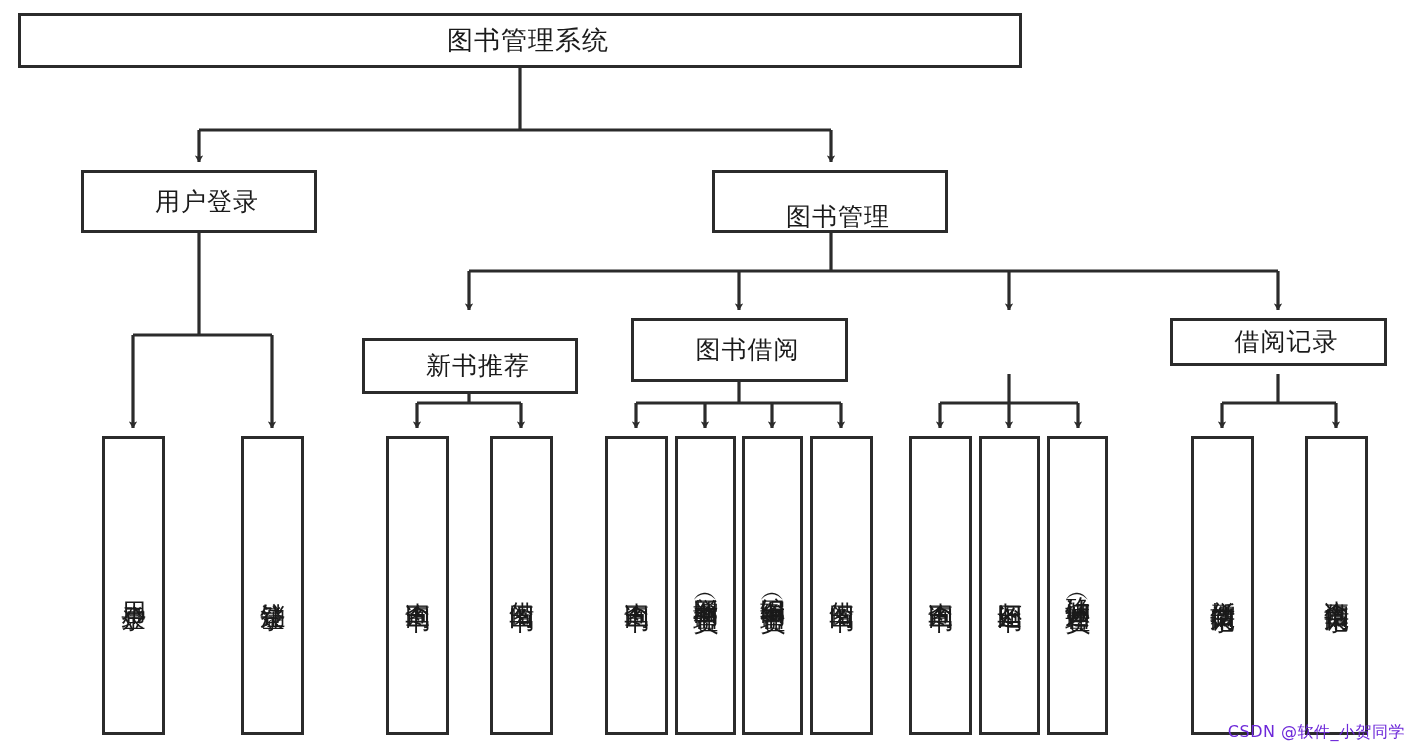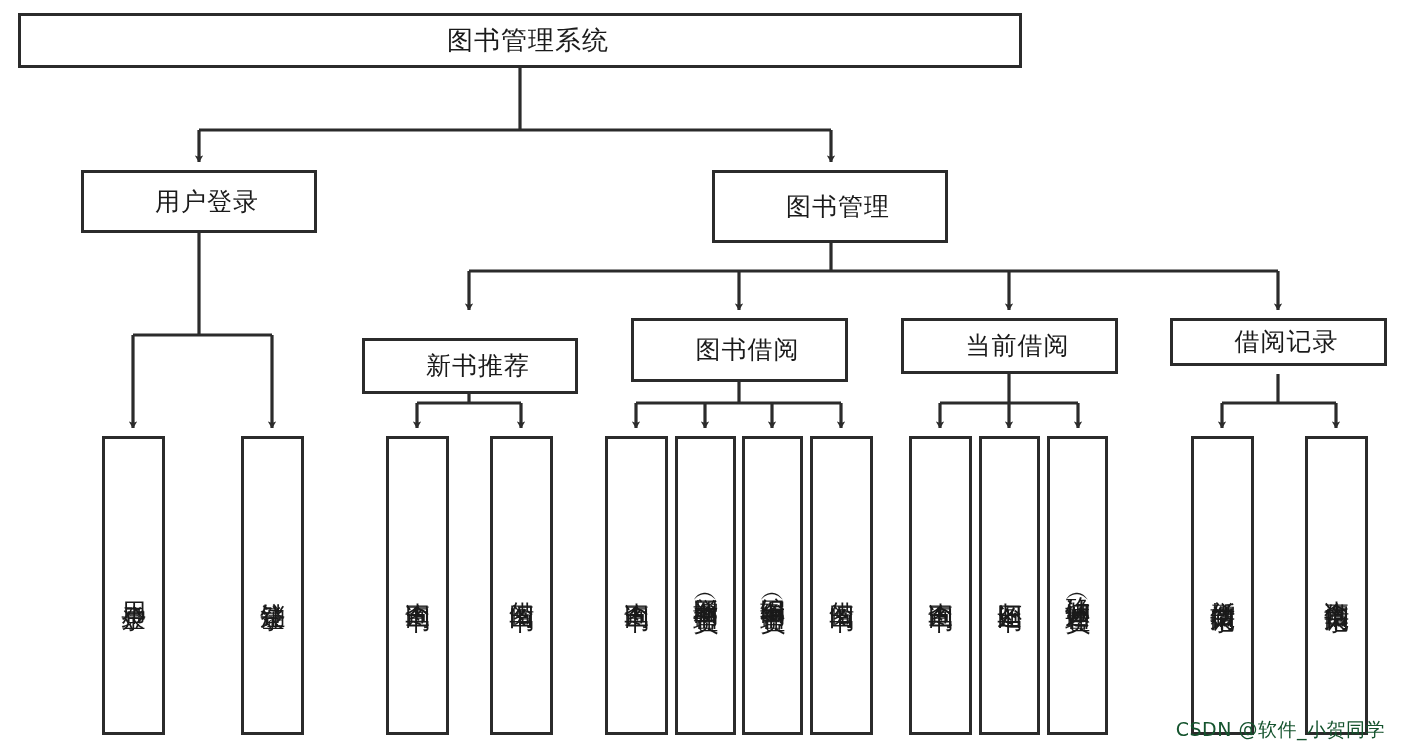--- a/index.html
+++ b/index.html
@@ -54,24 +54,24 @@
     writing-mode: vertical-rl;
     text-orientation: upright;
     white-space: nowrap;
     display: block;
   }
   #root-node {
     font-size: 26px;
   }
   #watermark {
     position: absolute;
-    right: 20px;
+    right: 0;
     bottom: 4px;
-    font-size: 19px;
-    color: #14532d;
+    font-size: 16px;
+    color: #6d28d9;
     letter-spacing: 0.5px;
     white-space: nowrap;
   }
 </style>
 </head>
 <body>
 
 <div id="canvas">
 
   <svg id="wires" viewBox="0 0 1405 747" xmlns="http://www.w3.org/2000/svg">
@@ -124,32 +124,29 @@
     </g>
   </svg>
 
   <div class="node horiz" id="root-node" style="left:18px; top:13px; width:1004px; height:55px;">
     <span>图书管理系统</span>
   </div>
 
   <div class="node horiz" style="left:81px; top:170px; width:236px; height:63px;">
     <span>用户登录</span>
   </div>
-  <div class="node horiz" style="left:712px; top:170px; width:236px; height:73px;">
+  <div class="node horiz" style="left:712px; top:170px; width:236px; height:63px;align-items:flex-end;">
     <span>图书管理</span>
   </div>
 
   <div class="node horiz" style="left:362px; top:318px; width:216px; height:56px;margin-top:20px;">
     <span>新书推荐</span>
   </div>
   <div class="node horiz" style="left:631px; top:318px; width:217px; height:64px;">
     <span>图书借阅</span>
-  </div>
-  <div class="node horiz" style="left:901px; top:318px; width:217px; height:56px;">
-    <span>当前借阅</span>
   </div>
   <div class="node horiz" style="left:1170px; top:318px; width:217px; height:48px;">
     <span>借阅记录</span>
   </div>
 
   <div class="node vert" style="left:102px; top:436px; width:63px; height:299px;">
     <span class="vlabel">用户登录</span>
   </div>
   <div class="node vert" style="left:241px; top:436px; width:63px; height:299px;">
     <span class="vlabel">注销登录</span>

